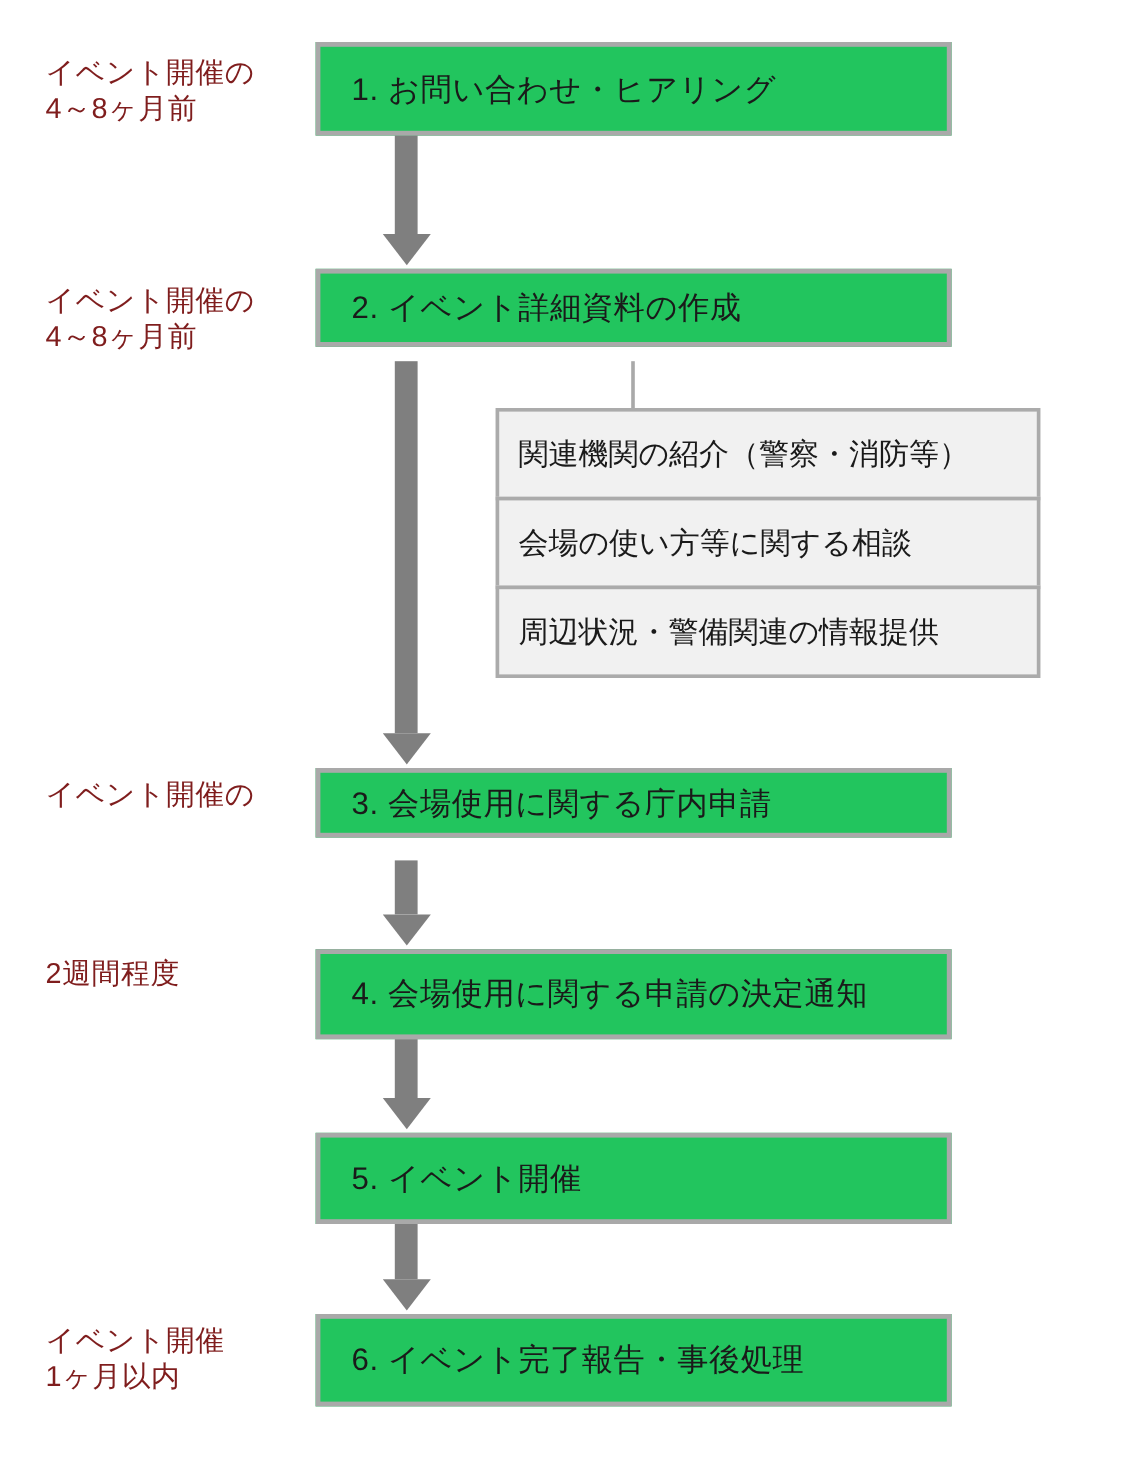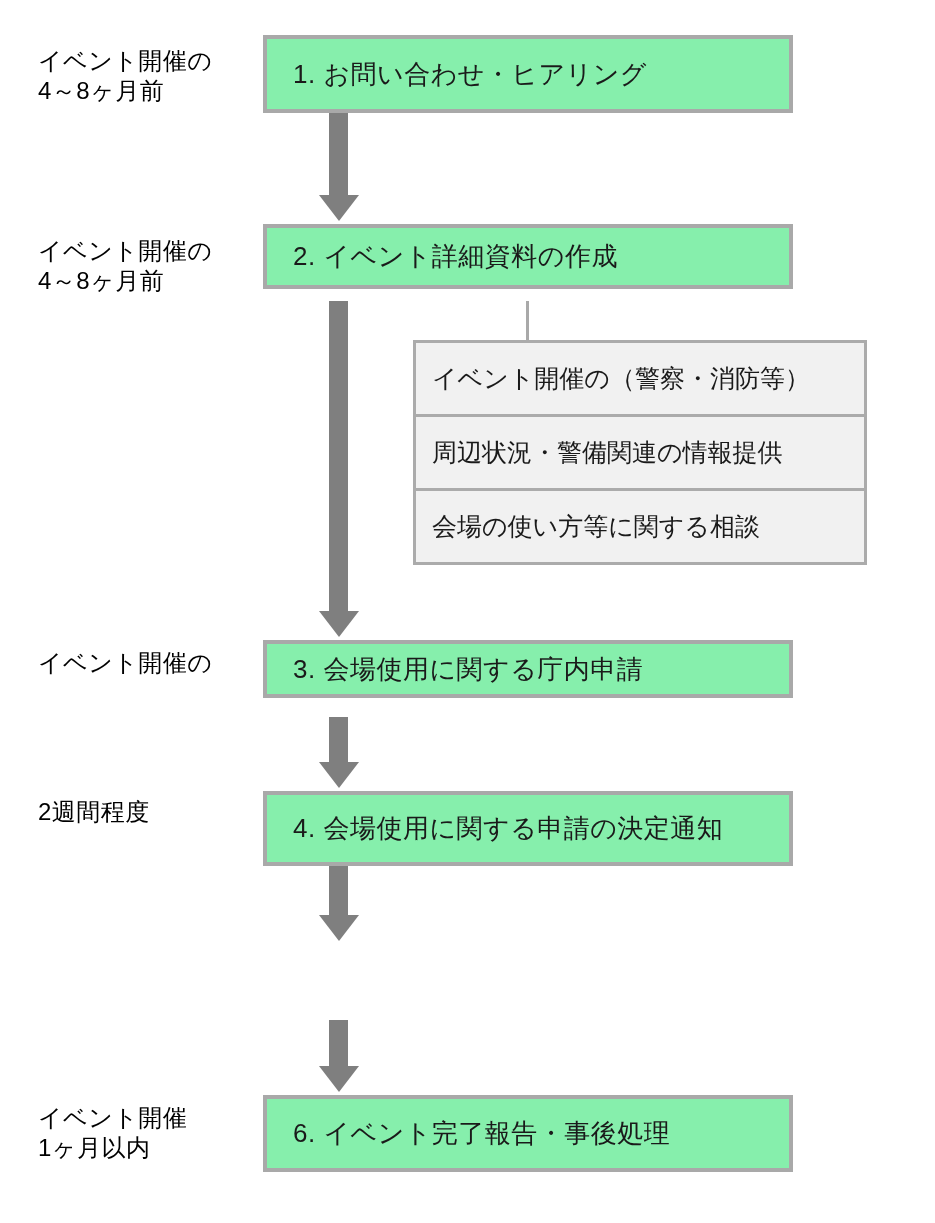--- a/index.html
+++ b/index.html
@@ -13,32 +13,32 @@
     width: 935px;
     height: 1223px;
     background: #ffffff;
     overflow: hidden;
   }
   
   .timing {
     position: absolute;
     left: 38px;
     width: 230px;
-    color: #000000;
+    color: #7f1d1d;
     font-size: 24px;
     line-height: 30px;
     letter-spacing: 0.5px;
   }
   
   .step-box {
     position: absolute;
     left: 263px;
     width: 530px;
     box-sizing: border-box;
-    background: #86efac;
+    background: #22c55e;
     border: 4px solid #A9A9A9;
     display: flex;
     align-items: center;
     padding-left: 26px;
   }
   .step-box .step-text {
     color: #1A1A1A;
     font-size: 26px;
     letter-spacing: 0.5px;
     white-space: nowrap;
@@ -128,20 +128,23 @@
   </div>
   <div class="step-box" style="top:224px;height:65px">
     <span class="step-text">2. イベント詳細資料の作成</span>
   </div>
   <div class="step-box" style="top:640px;height:58px">
     <span class="step-text">3. 会場使用に関する庁内申請</span>
   </div>
   <div class="step-box" style="top:791px;height:75px">
     <span class="step-text">4. 会場使用に関する申請の決定通知</span>
   </div>
+  <div class="step-box" style="top:944px;height:76px">
+    <span class="step-text">5. イベント開催</span>
+  </div>
   <div class="step-box" style="top:1095px;height:77px">
     <span class="step-text">6. イベント完了報告・事後処理</span>
   </div>
 
   <div class="arrow" style="top:113px;height:108px">
     <div class="shaft" style="height:82px"></div>
     <div class="head"></div>
   </div>
   <div class="arrow" style="top:301px;height:336px">
     <div class="shaft" style="height:310px"></div>
@@ -157,23 +160,23 @@
   </div>
   <div class="arrow" style="top:1020px;height:72px">
     <div class="shaft" style="height:46px"></div>
     <div class="head"></div>
   </div>
 
   <div class="branch-line"></div>
 
   <div class="side-group">
     <div class="side-box">
-      <span class="side-text">イベント開催の（警察・消防等）</span>
+      <span class="side-text">関連機関の紹介（警察・消防等）</span>
+    </div>
+    <div class="side-box">
+      <span class="side-text">会場の使い方等に関する相談</span>
     </div>
     <div class="side-box">
       <span class="side-text">周辺状況・警備関連の情報提供</span>
-    </div>
-    <div class="side-box">
-      <span class="side-text">会場の使い方等に関する相談</span>
     </div>
   </div>
 
 </div>
 
 </body></html>

